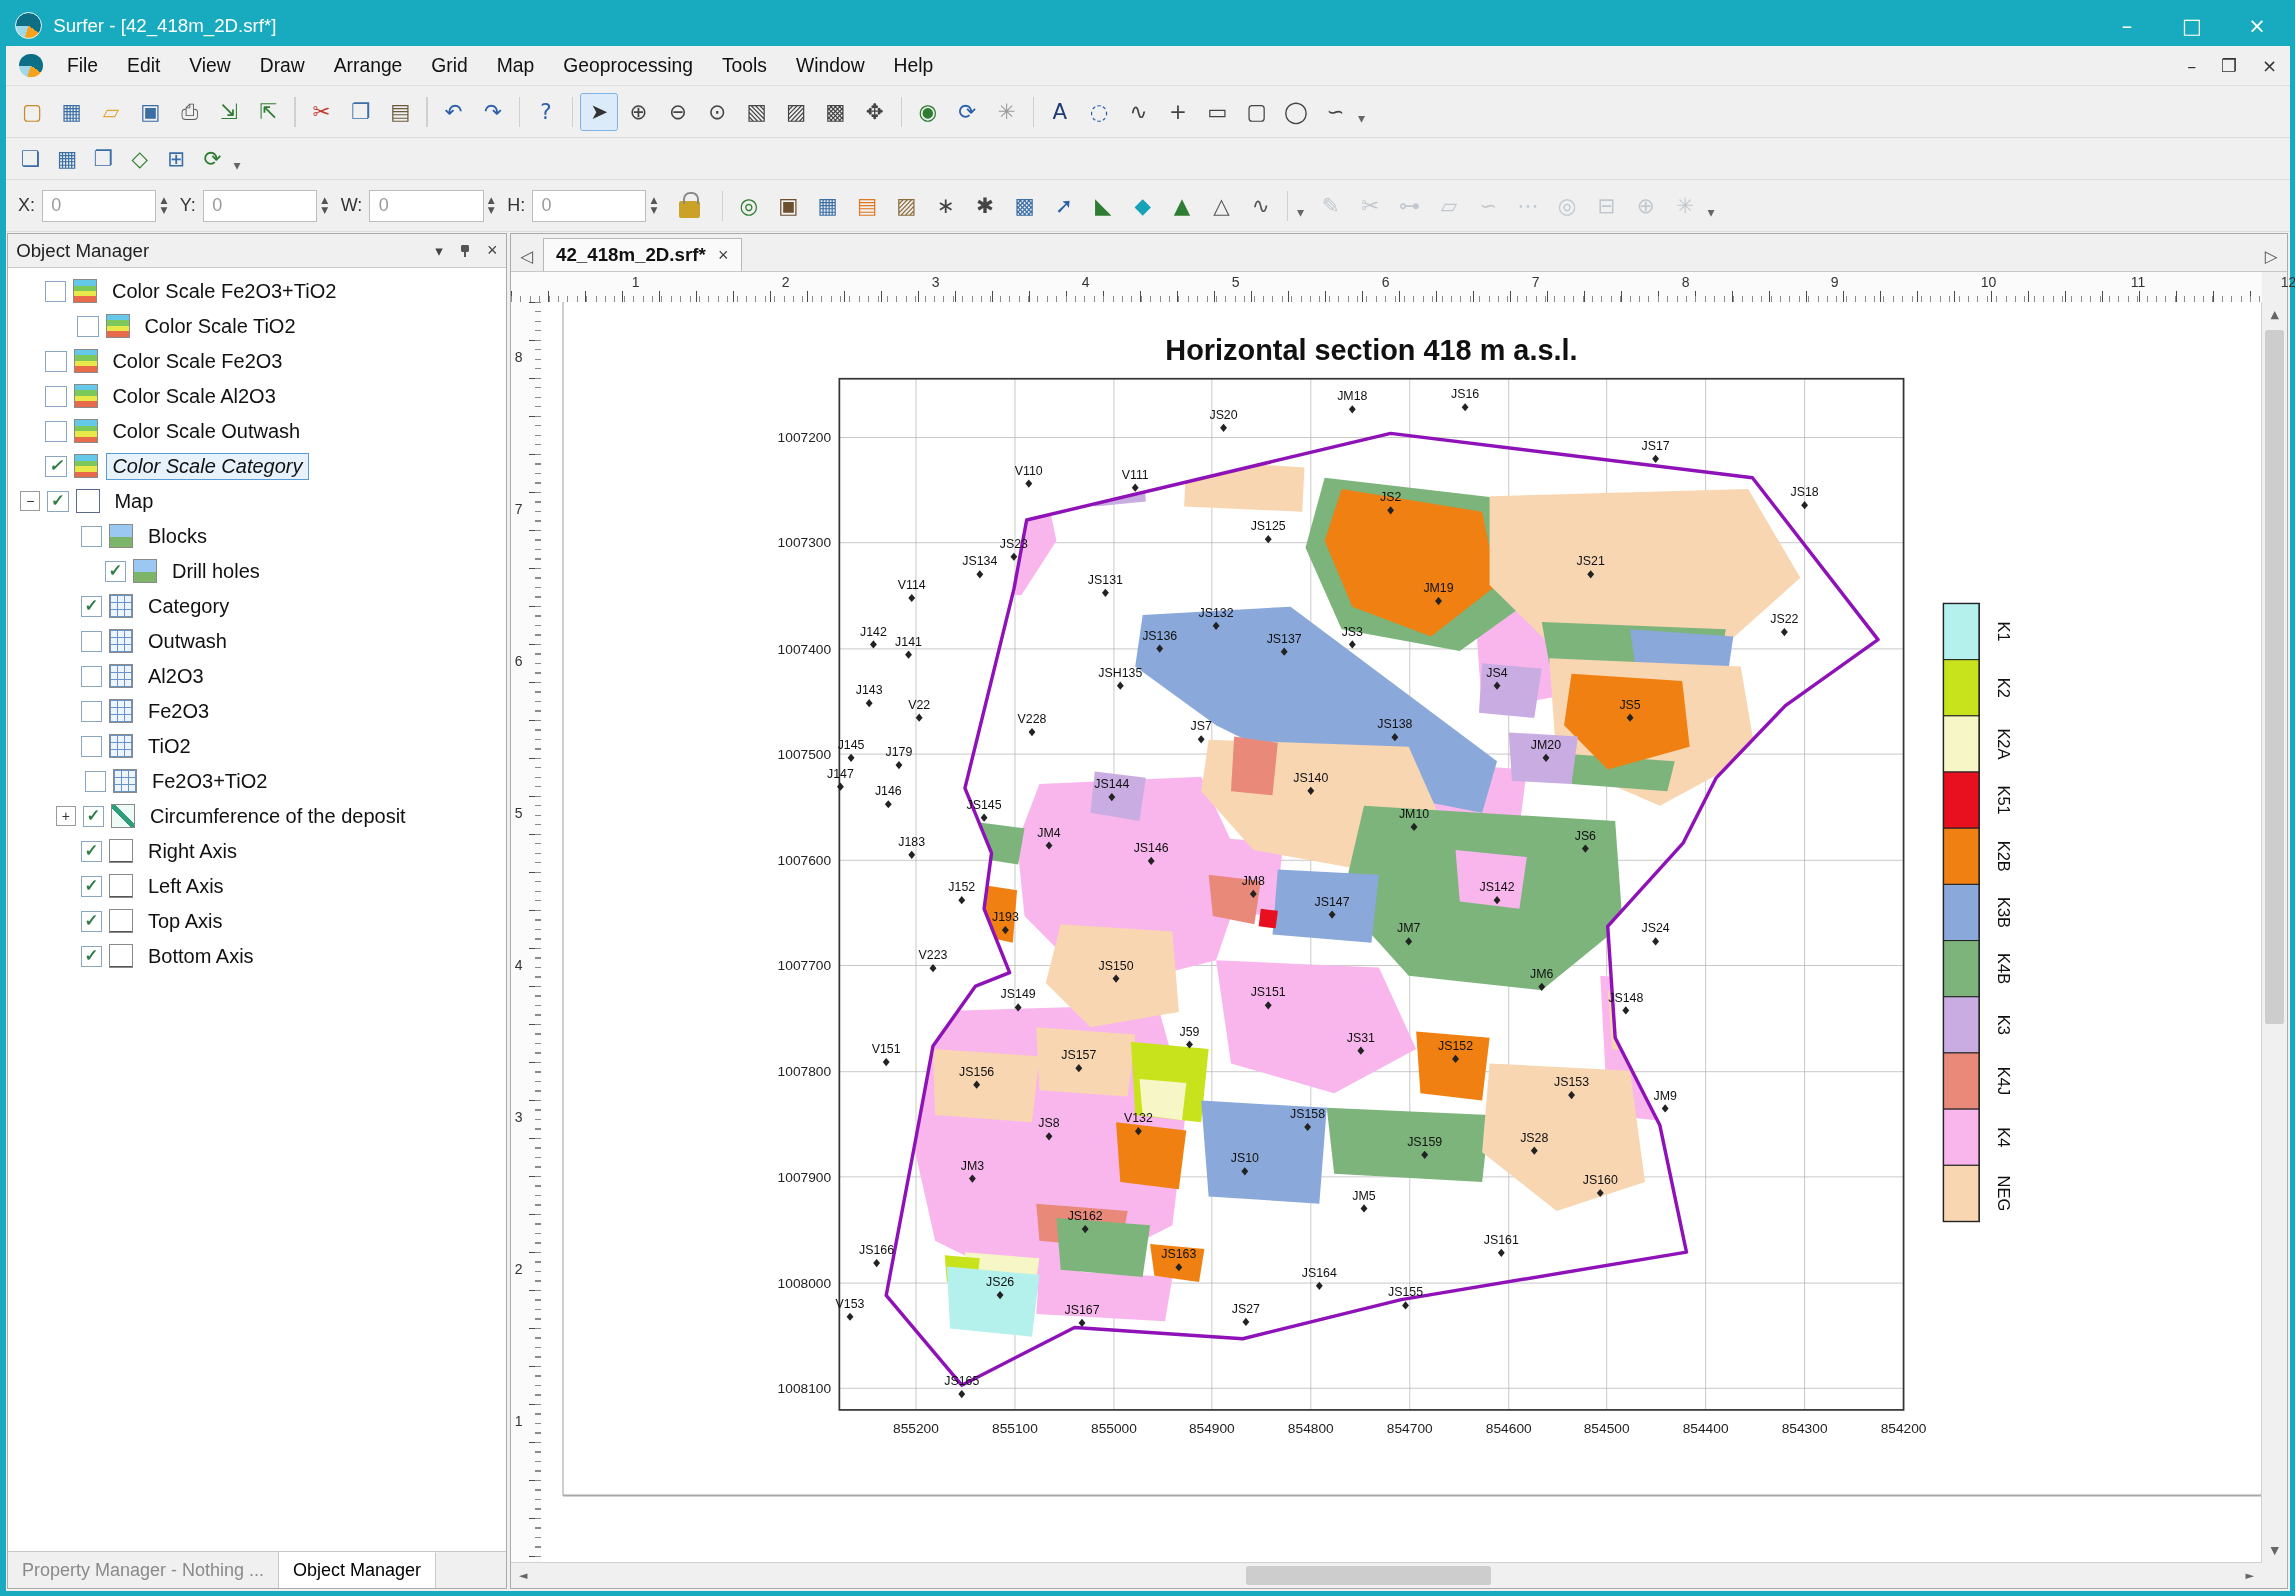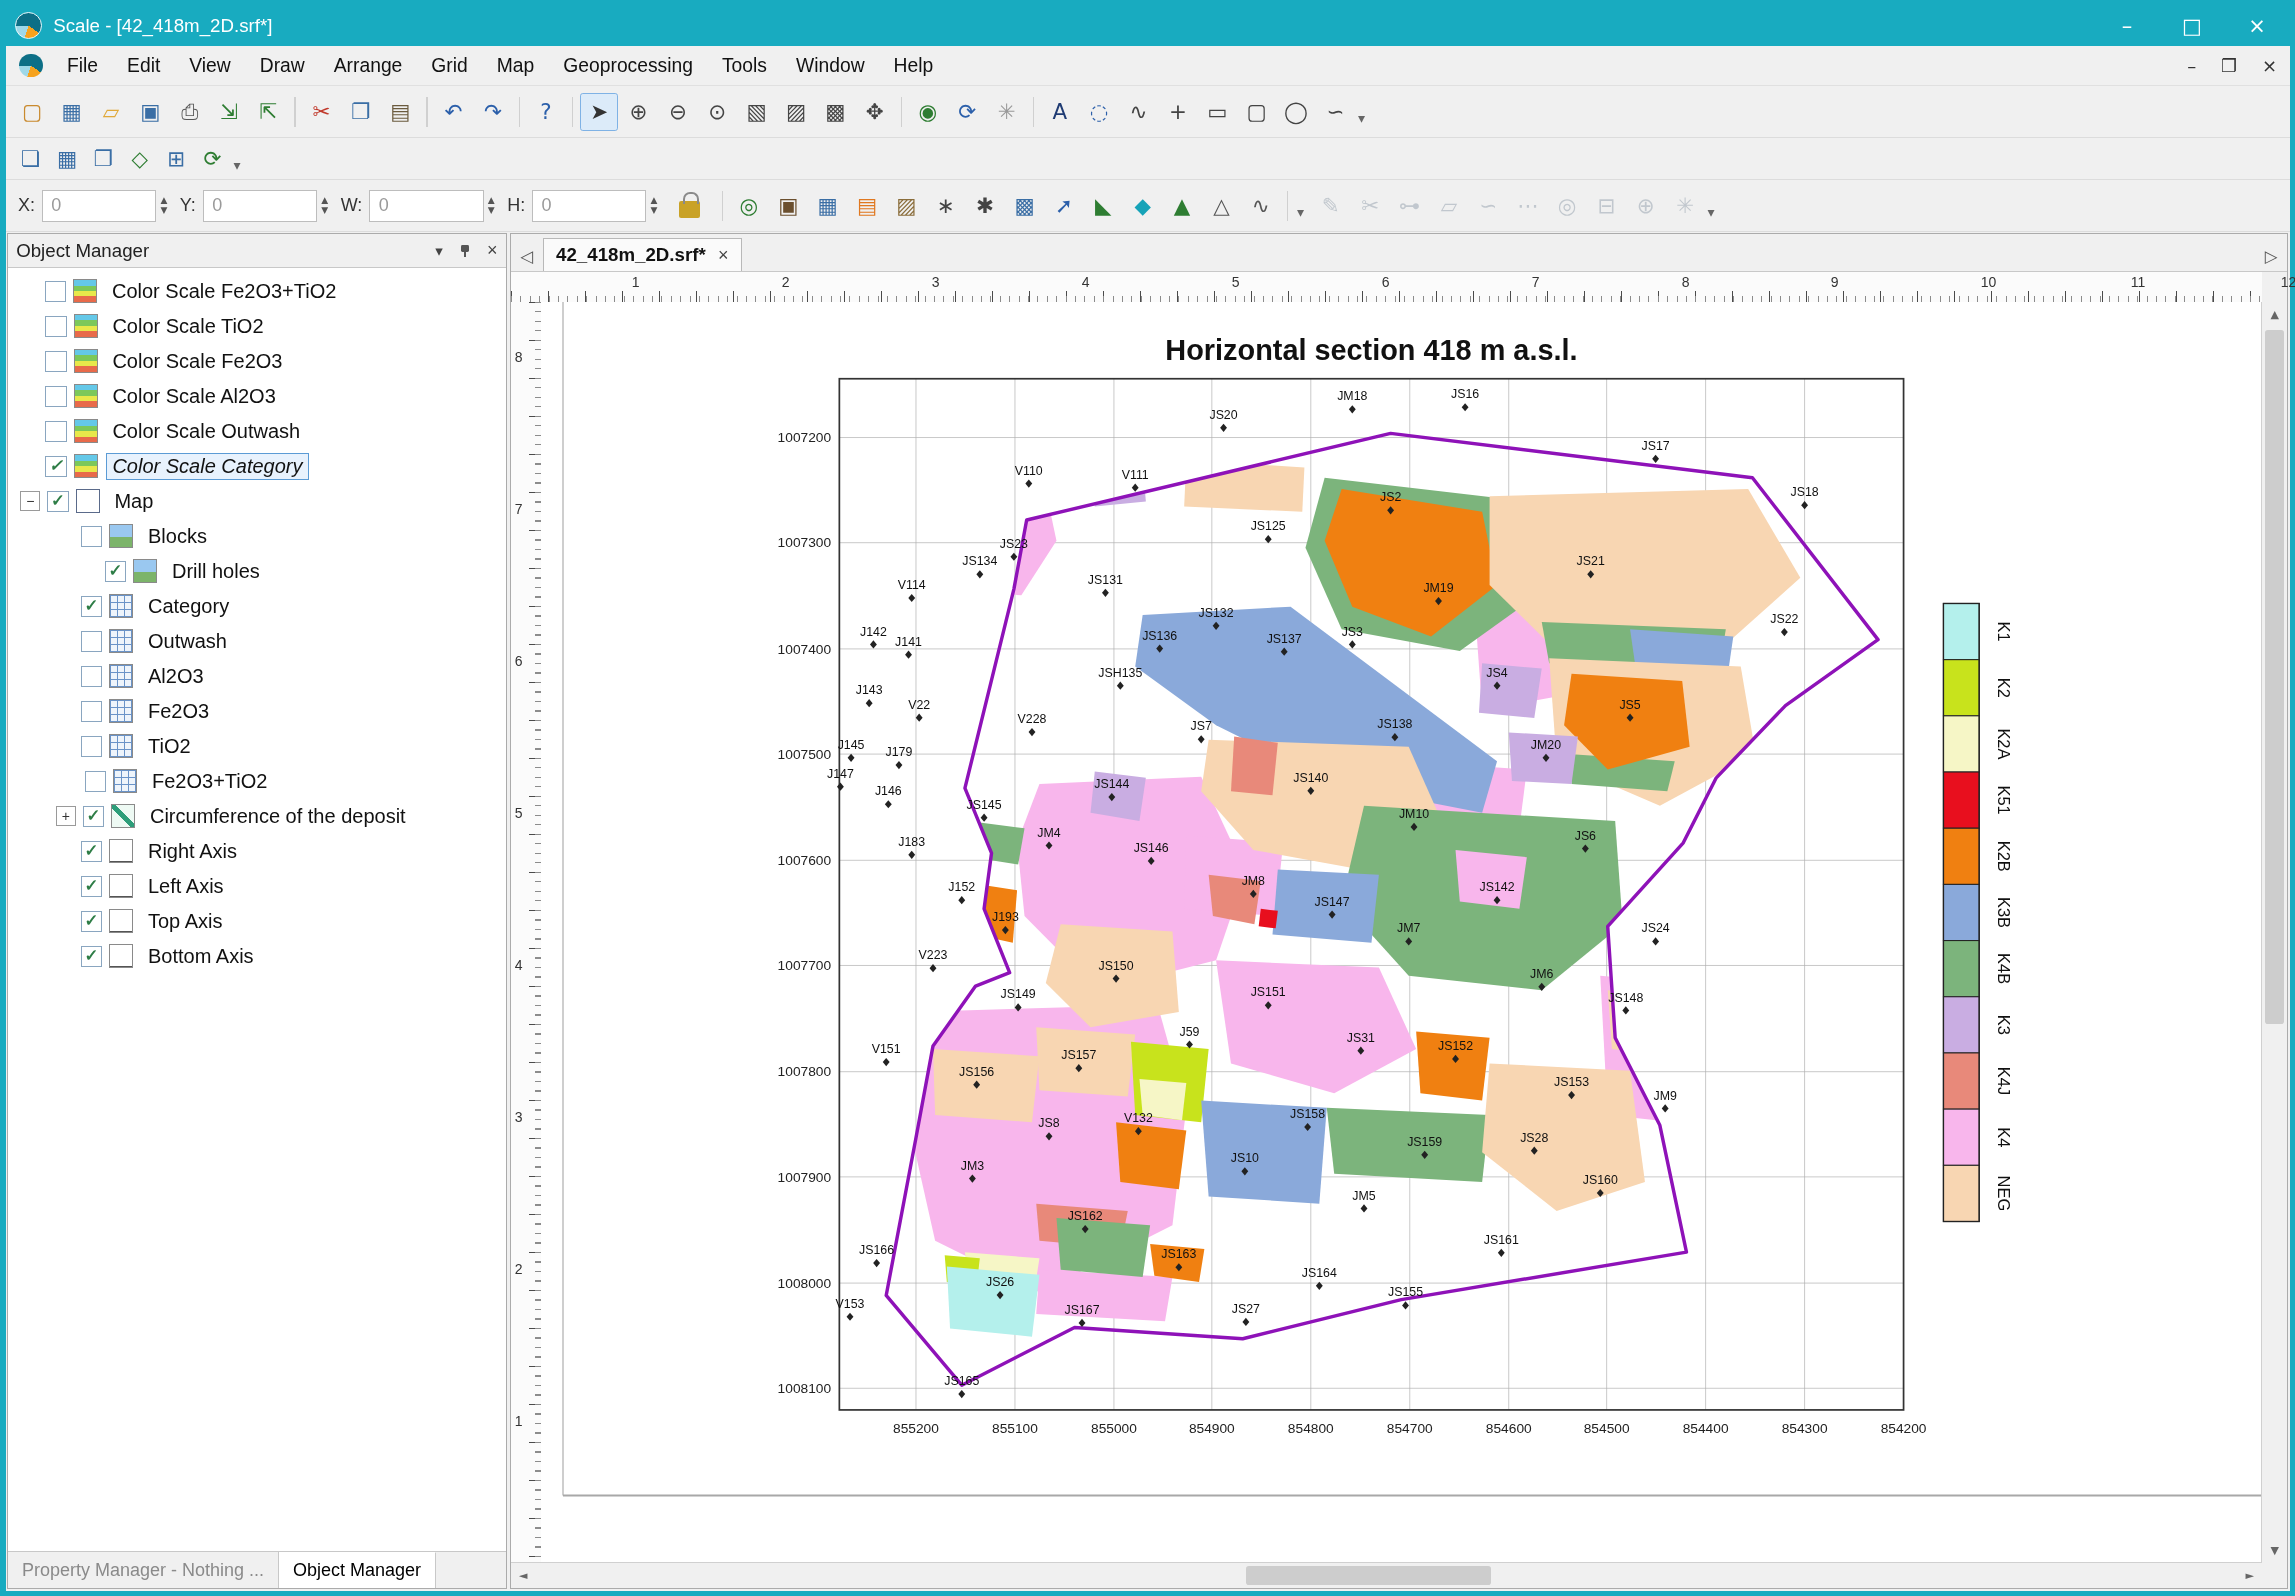--- a/index.html
+++ b/index.html
@@ -118,21 +118,21 @@
   .vthumb{position:absolute;left:2.8px;right:2.8px;top:28px;height:55%;background:#cdcdcd;border-radius:2.8px;}
   .hthumb{position:absolute;top:2.8px;bottom:2.8px;left:42%;width:14%;background:#cdcdcd;border-radius:2.8px;}
   .corner{position:absolute;right:0;bottom:0;width:25px;height:25px;background:#f0f0f0;}
 </style>
 </head>
 <body>
 
 <div class="win">
   <div class="titlebar">
     <span class="applogo"></span>
-    <span>Scale - [42_418m_2D.srf*]</span>
+    <span>Surfer - [42_418m_2D.srf*]</span>
     <div class="wbtns">
       <span class="wbtn">–</span>
       <span class="wbtn">□</span>
       <span class="wbtn">×</span>
     </div>
   </div>
 
   <div class="appbody">
     <div class="menubar">
       <span class="mlogo"></span>
@@ -406,21 +406,21 @@
             <span class="pclose">×</span>
           </span>
         </div>
         <div class="tree">
             <div class="trow" style="padding-left: 12px;">
               <span class="tglspace"></span>
               <span class="cb"></span>
               <span class="ti color-scale"></span>
               <span class="tlabel">Color Scale Fe2O3+TiO2</span>
             </div>
-            <div class="trow" style="padding-left: 12.4px;">
+            <div class="trow" style="padding-left: 12.4px; margin-left: 32px;">
               <span class="tglspace"></span>
               <span class="cb"></span>
               <span class="ti color-scale"></span>
               <span class="tlabel">Color Scale TiO2</span>
             </div>
             <div class="trow" style="padding-left: 12.4px;">
               <span class="tglspace"></span>
               <span class="cb"></span>
               <span class="ti color-scale"></span>
               <span class="tlabel">Color Scale Fe2O3</span>

